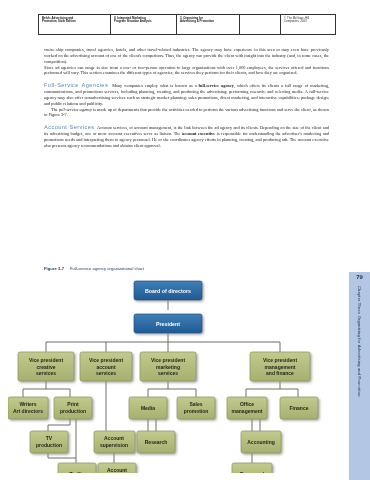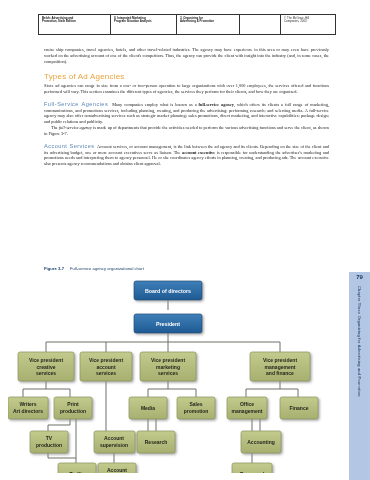--- a/index.html
+++ b/index.html
@@ -135,23 +135,20 @@
     <div class="hdr-cell hc5">
       <span>© The McGraw−Hill</span>
       <span>Companies, 2003</span>
     </div>
   </div>
 
   <div class="col">
 
     <p class="body">cruise ship companies, travel agencies, hotels, and other travel-related industries. The agency may have experience in this area or may even have previously worked on the advertising account of one of the client's competitors. Thus, the agency can provide the client with insight into the industry (and, in some cases, the competition).</p>
 
-    <div class="h2wrap">
-      <h2 class="head">Types of Ad Agencies</h2>
-    </div>
     <p class="body">Since ad agencies can range in size from a one- or two-person operation to large organizations with over 1,000 employees, the services offered and functions performed will vary. This section examines the different types of agencies, the services they perform for their clients, and how they are organized.</p>
 
     <div class="sec">
       <p class="body"><span class="runin">Full-Service Agencies</span>&nbsp;&nbsp;<span>Many companies employ what is known as a </span><b>full-service agency</b><span>, which offers its clients a full range of marketing, communications, and promotions services, including planning, creating, and producing the advertising; performing research; and selecting media. A full-service agency may also offer nonadvertising services such as strategic market planning; sales promotions, direct marketing, and interactive capabilities; package design; and public relations and publicity.</span></p>
       <p class="body indent"><span>The </span><i>full-service agency</i><span> is made up of departments that provide the activities needed to perform the various advertising functions and serve the client, as shown in Figure 3-7.</span></p>
     </div>
 
     <div class="sec">
       <p class="body"><span class="runin acct">Account Services</span>&nbsp;&nbsp;<span>Account services, or account management, is the link between the ad agency and its clients. Depending on the size of the client and its advertising budget, one or more account executives serve as liaison. The </span><b>account executive</b><span> is responsible for understanding the advertiser's marketing and promotions needs and interpreting them to agency personnel. He or she coordinates agency efforts in planning, creating, and producing ads. The account executive also presents agency recommendations and obtains client approval.</span></p>
     </div>

